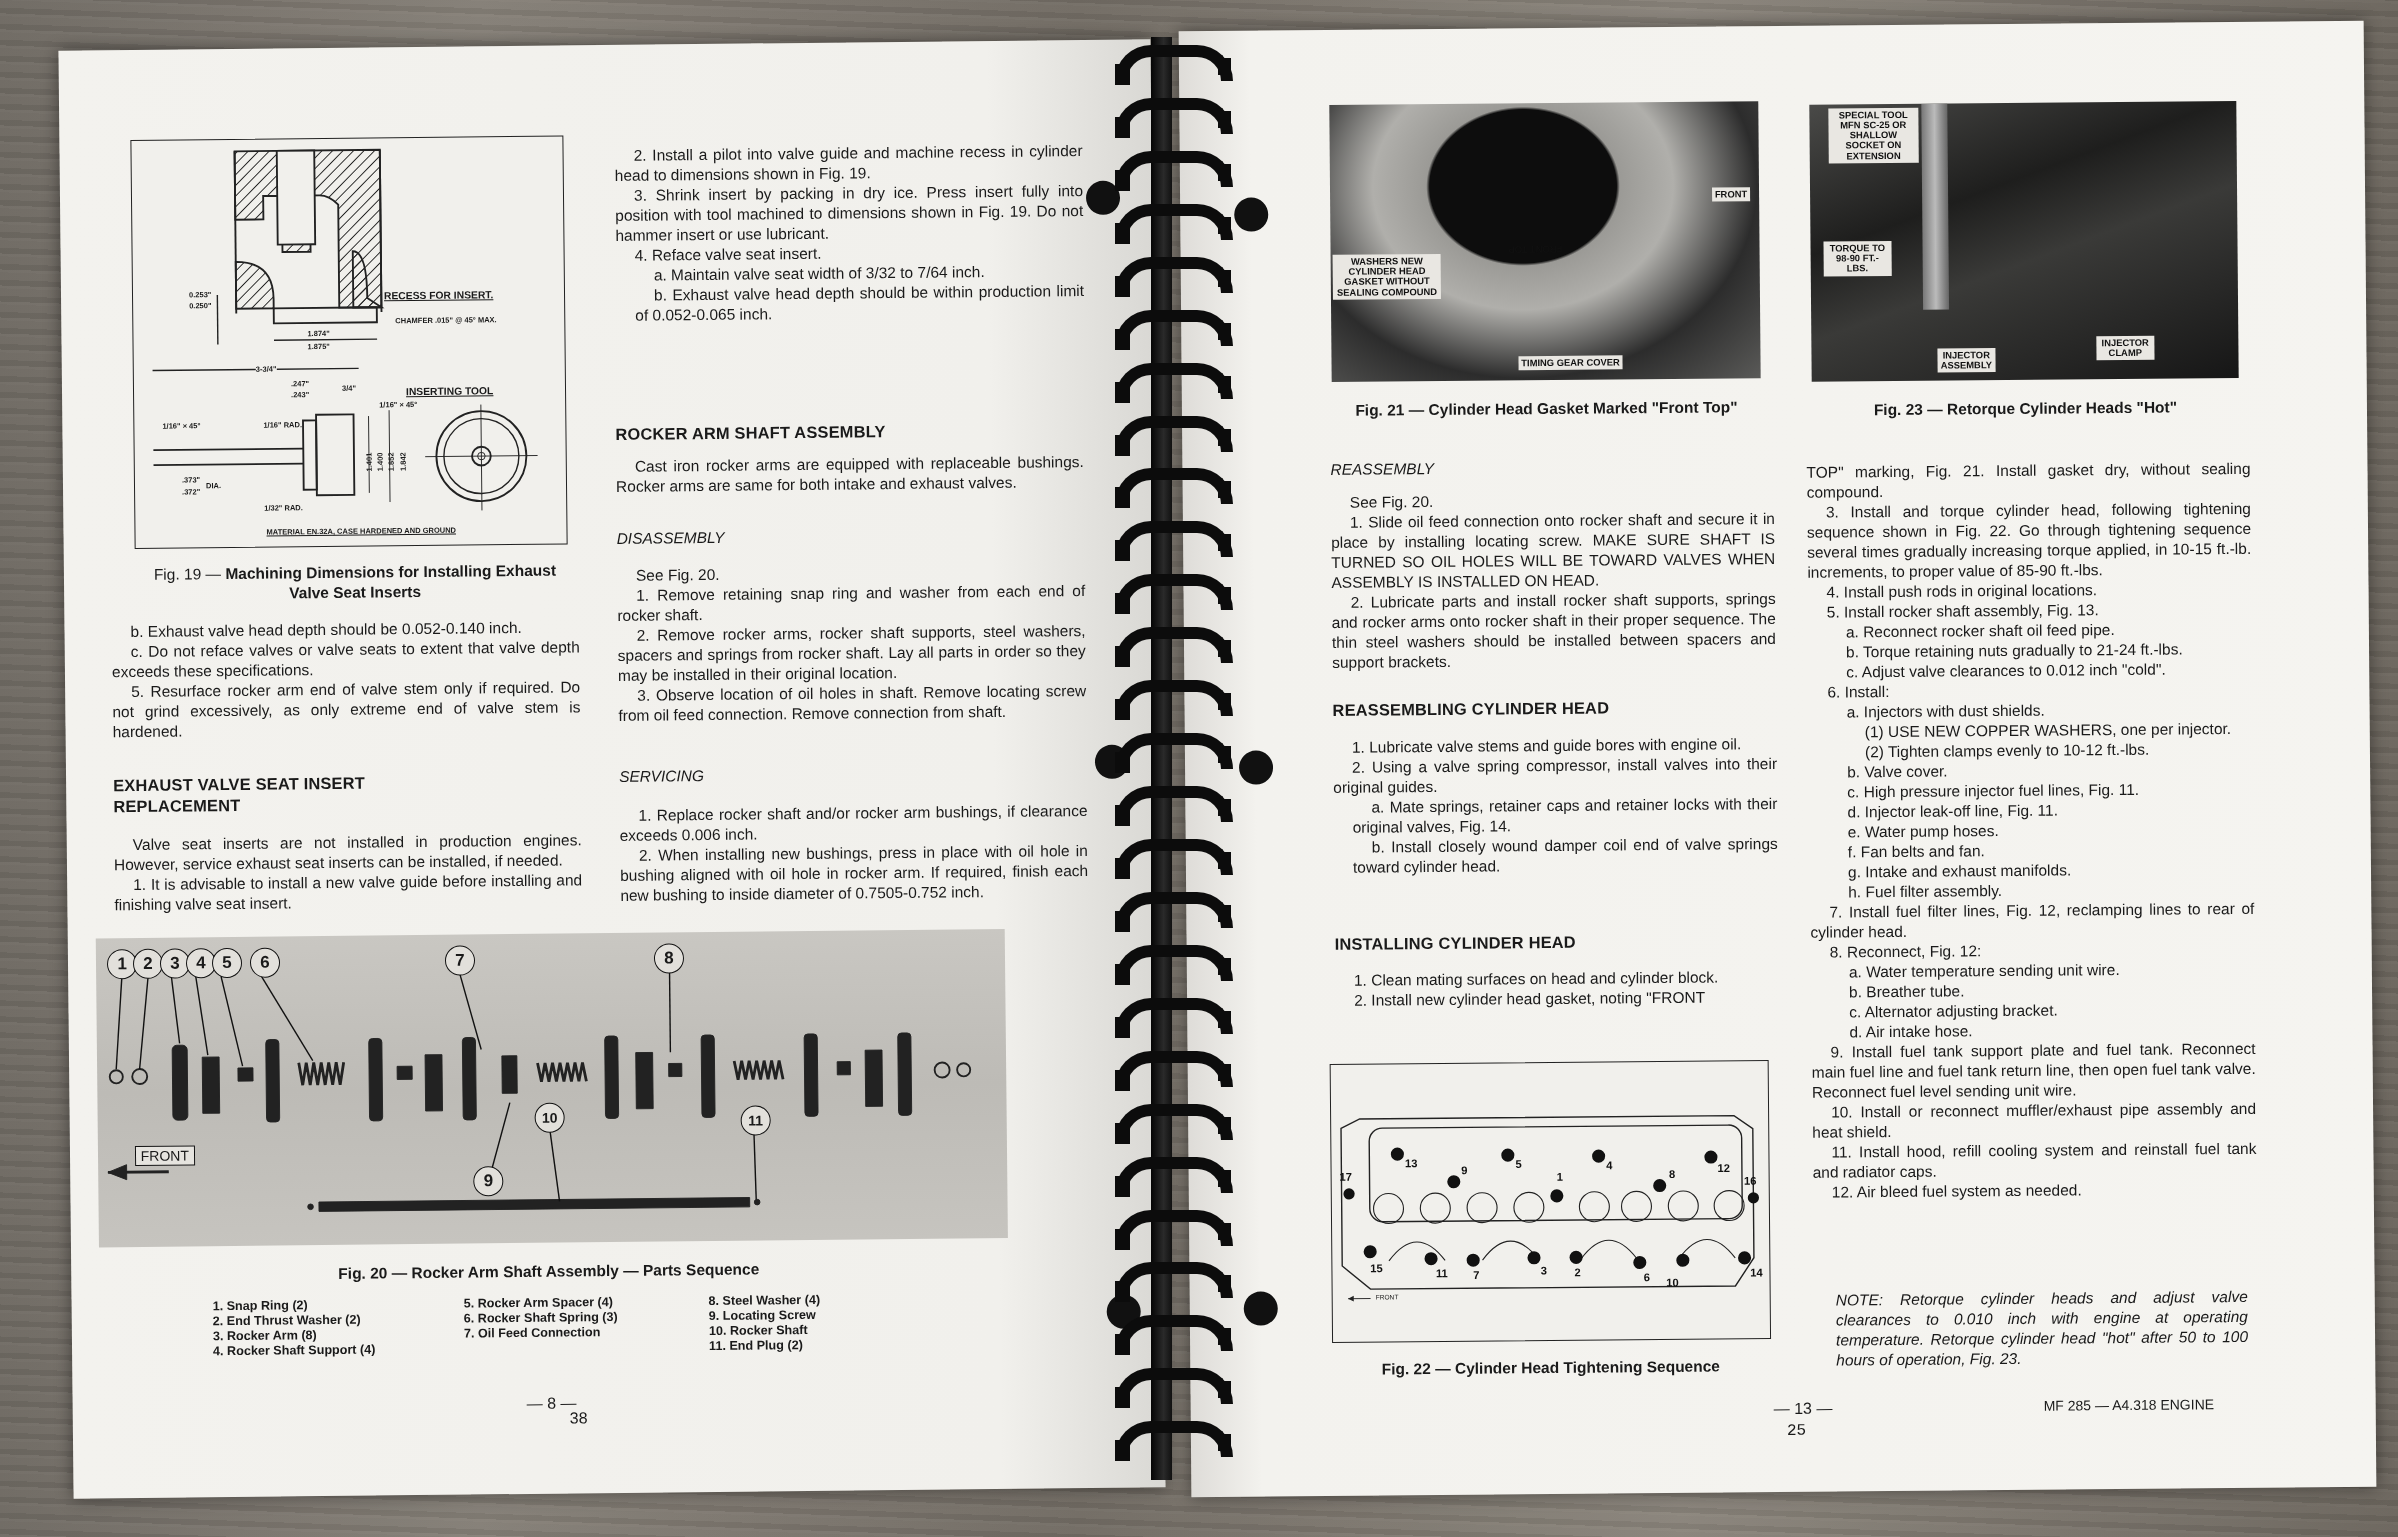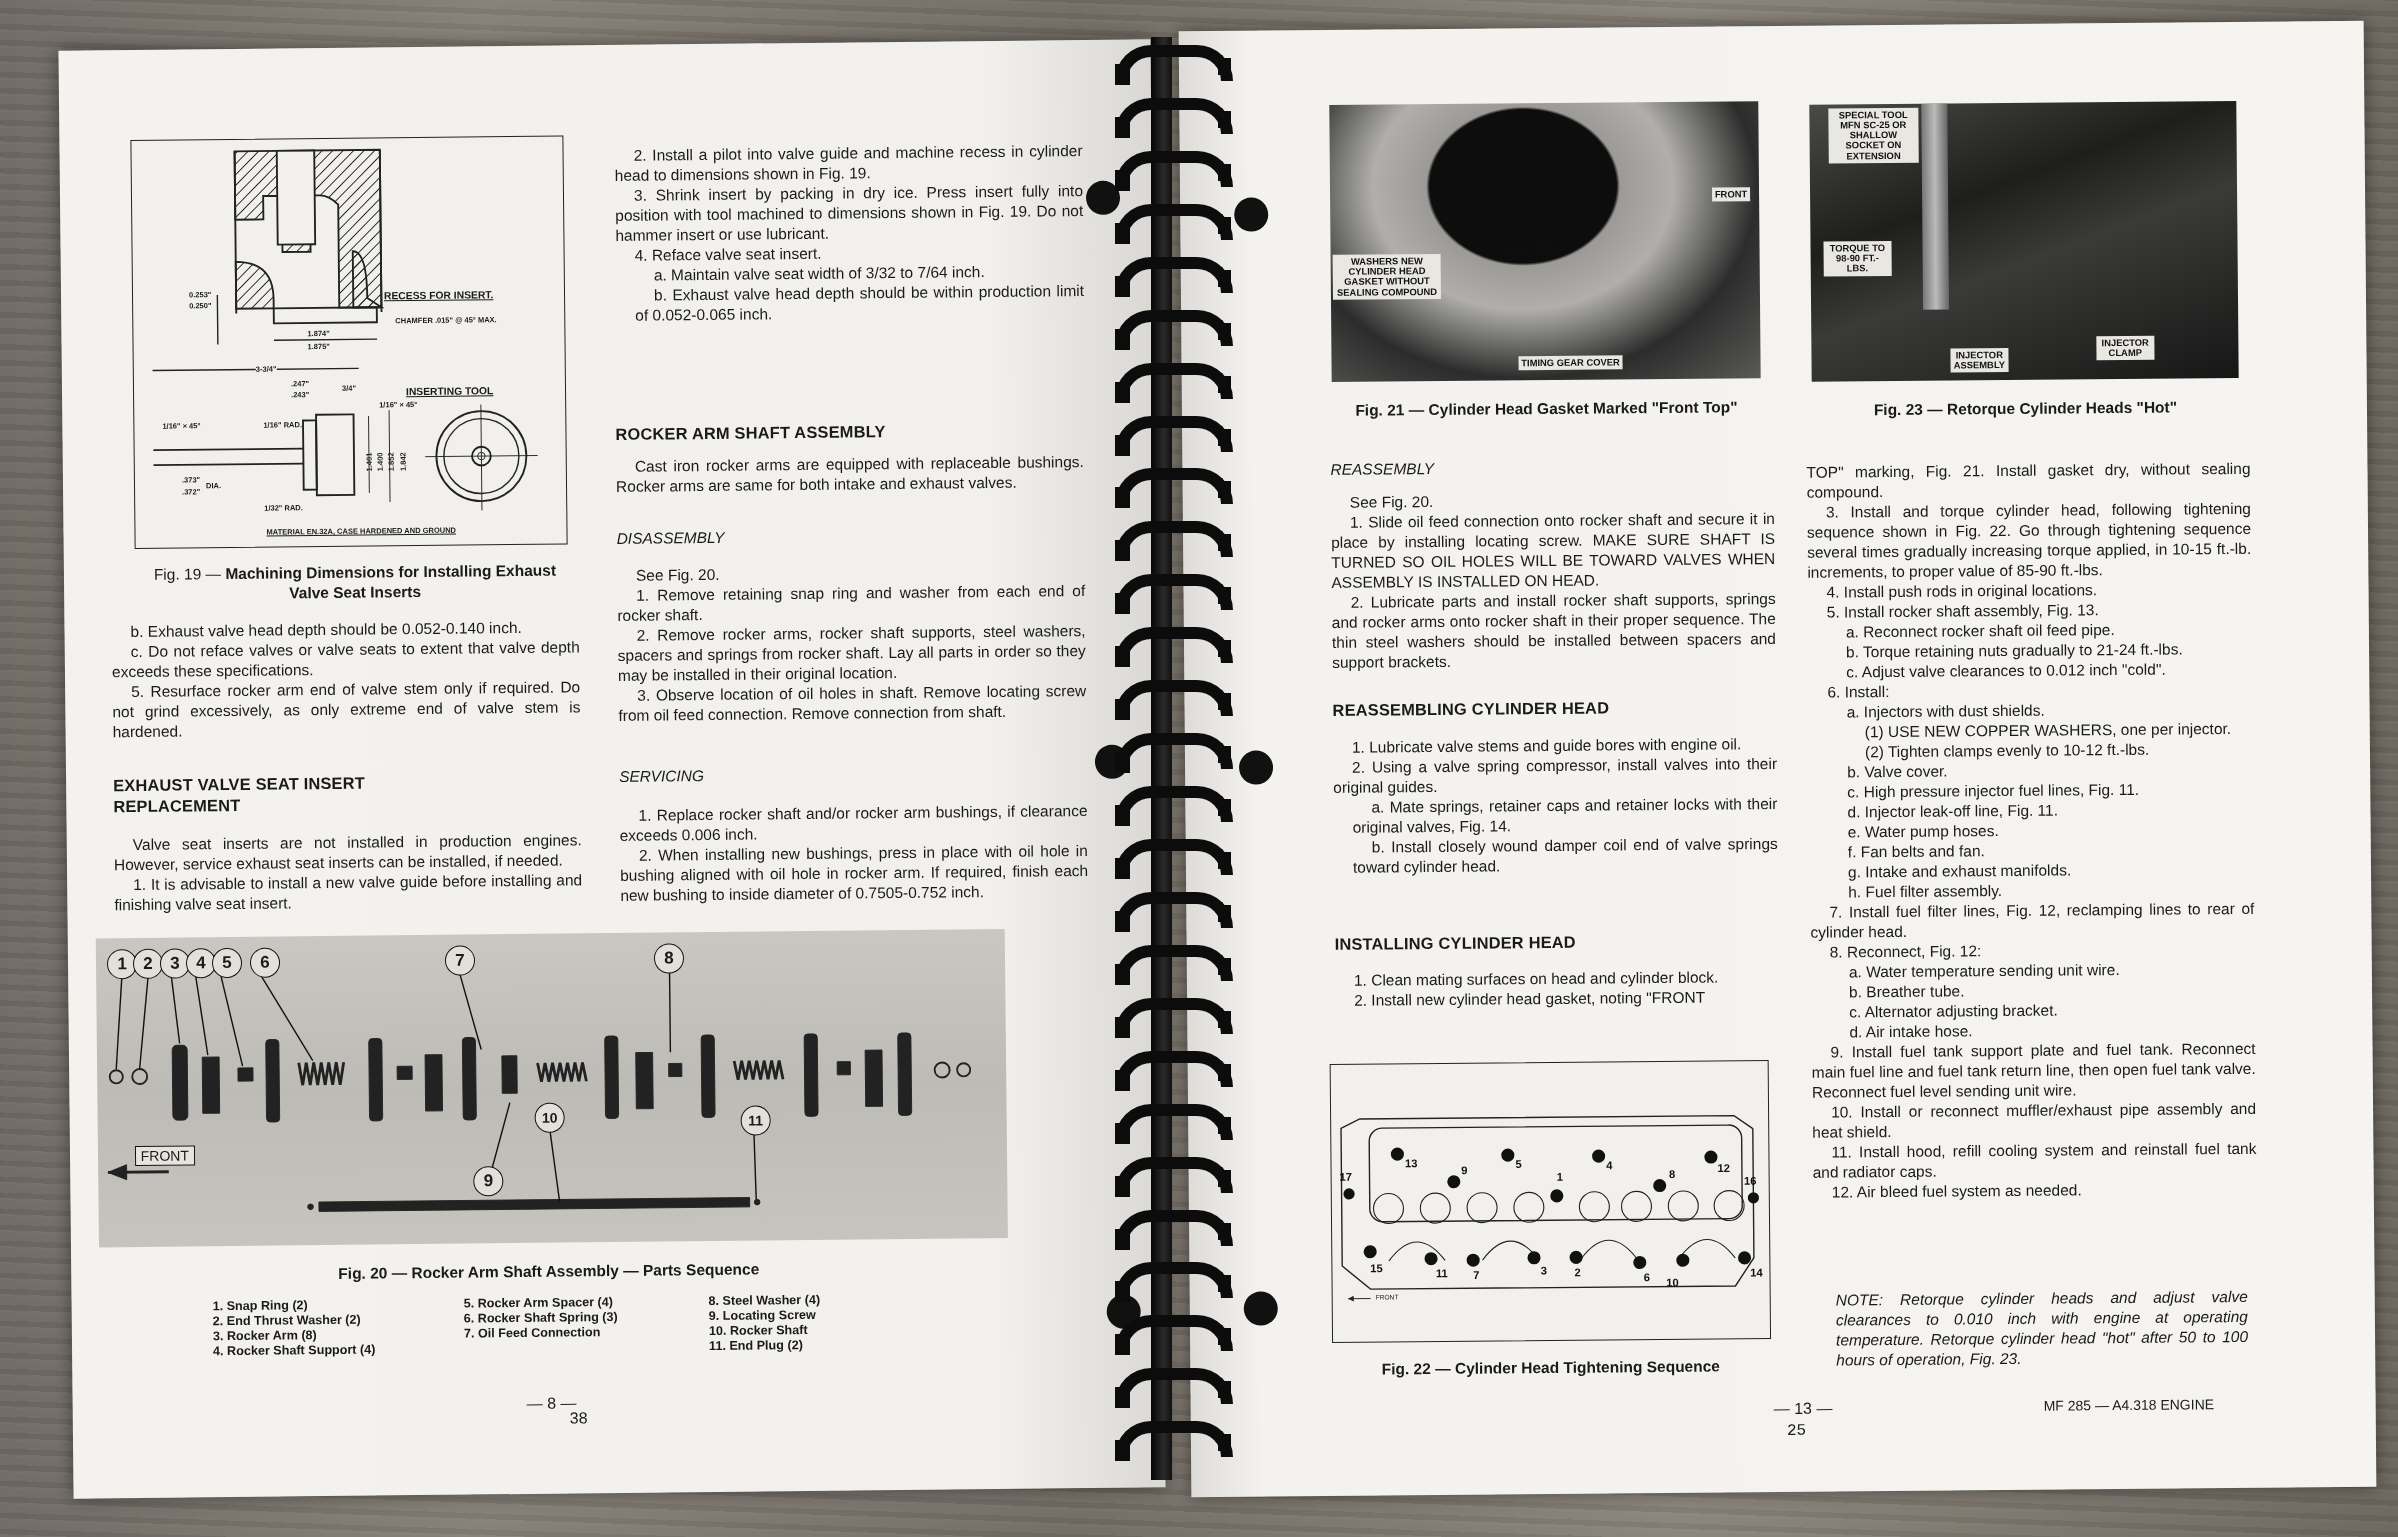--- a/index.html
+++ b/index.html
@@ -237,21 +237,21 @@
     <div class="label-tag" style="left:155px;top:253px;margin-left:32px;">TIMING GEAR COVER</div>
   </div>
   <div class="abs caption" style="left:150px;top:371px;width:429px;">
     <b>Fig. 21 — </b><b>Cylinder Head Gasket Marked "Front Top"</b>
   </div>
 
   <div class="photo" style="left:630px;top:79px;width:427px;height:277px;background:linear-gradient(160deg,#4a4a48 0%,#1e1e1d 35%,#3a3a38 55%,#161616 100%);">
     <div class="abs" style="left:112px;top:0;width:26px;height:206px;background:linear-gradient(90deg,#777,#bbb,#666);"></div>
     <div class="label-tag" style="left:19px;top:3.7px;width:84px;">SPECIAL TOOL MFN SC-25 OR SHALLOW SOCKET ON EXTENSION</div>
     <div class="label-tag" style="left:13px;top:137px;width:62px;">TORQUE TO 98-90 FT.-LBS.</div>
-    <div class="label-tag" style="left:126px;top:245px;width:52px;margin-left:13px;">INJECTOR ASSEMBLY</div>
+    <div class="label-tag" style="left:126px;top:245px;width:52px;">INJECTOR ASSEMBLY</div>
     <div class="label-tag" style="left:285px;top:234px;width:52px;">INJECTOR CLAMP</div>
   </div>
   <div class="abs caption" style="left:630px;top:375px;width:427px;">
     <b>Fig. 23 — </b><b>Retorque Cylinder Heads "Hot"</b>
   </div>
 
   <div class="abs h3" style="left:148px;top:431px;">REASSEMBLY</div>
   <div class="abs txt" style="left:148px;top:463px;width:444px;">
     <p>See Fig. 20.</p>
     <p>1. Slide oil feed connection onto rocker shaft and secure it in place by installing locating screw. MAKE SURE SHAFT IS TURNED SO OIL HOLES WILL BE TOWARD VALVES WHEN ASSEMBLY IS INSTALLED ON HEAD.</p>

